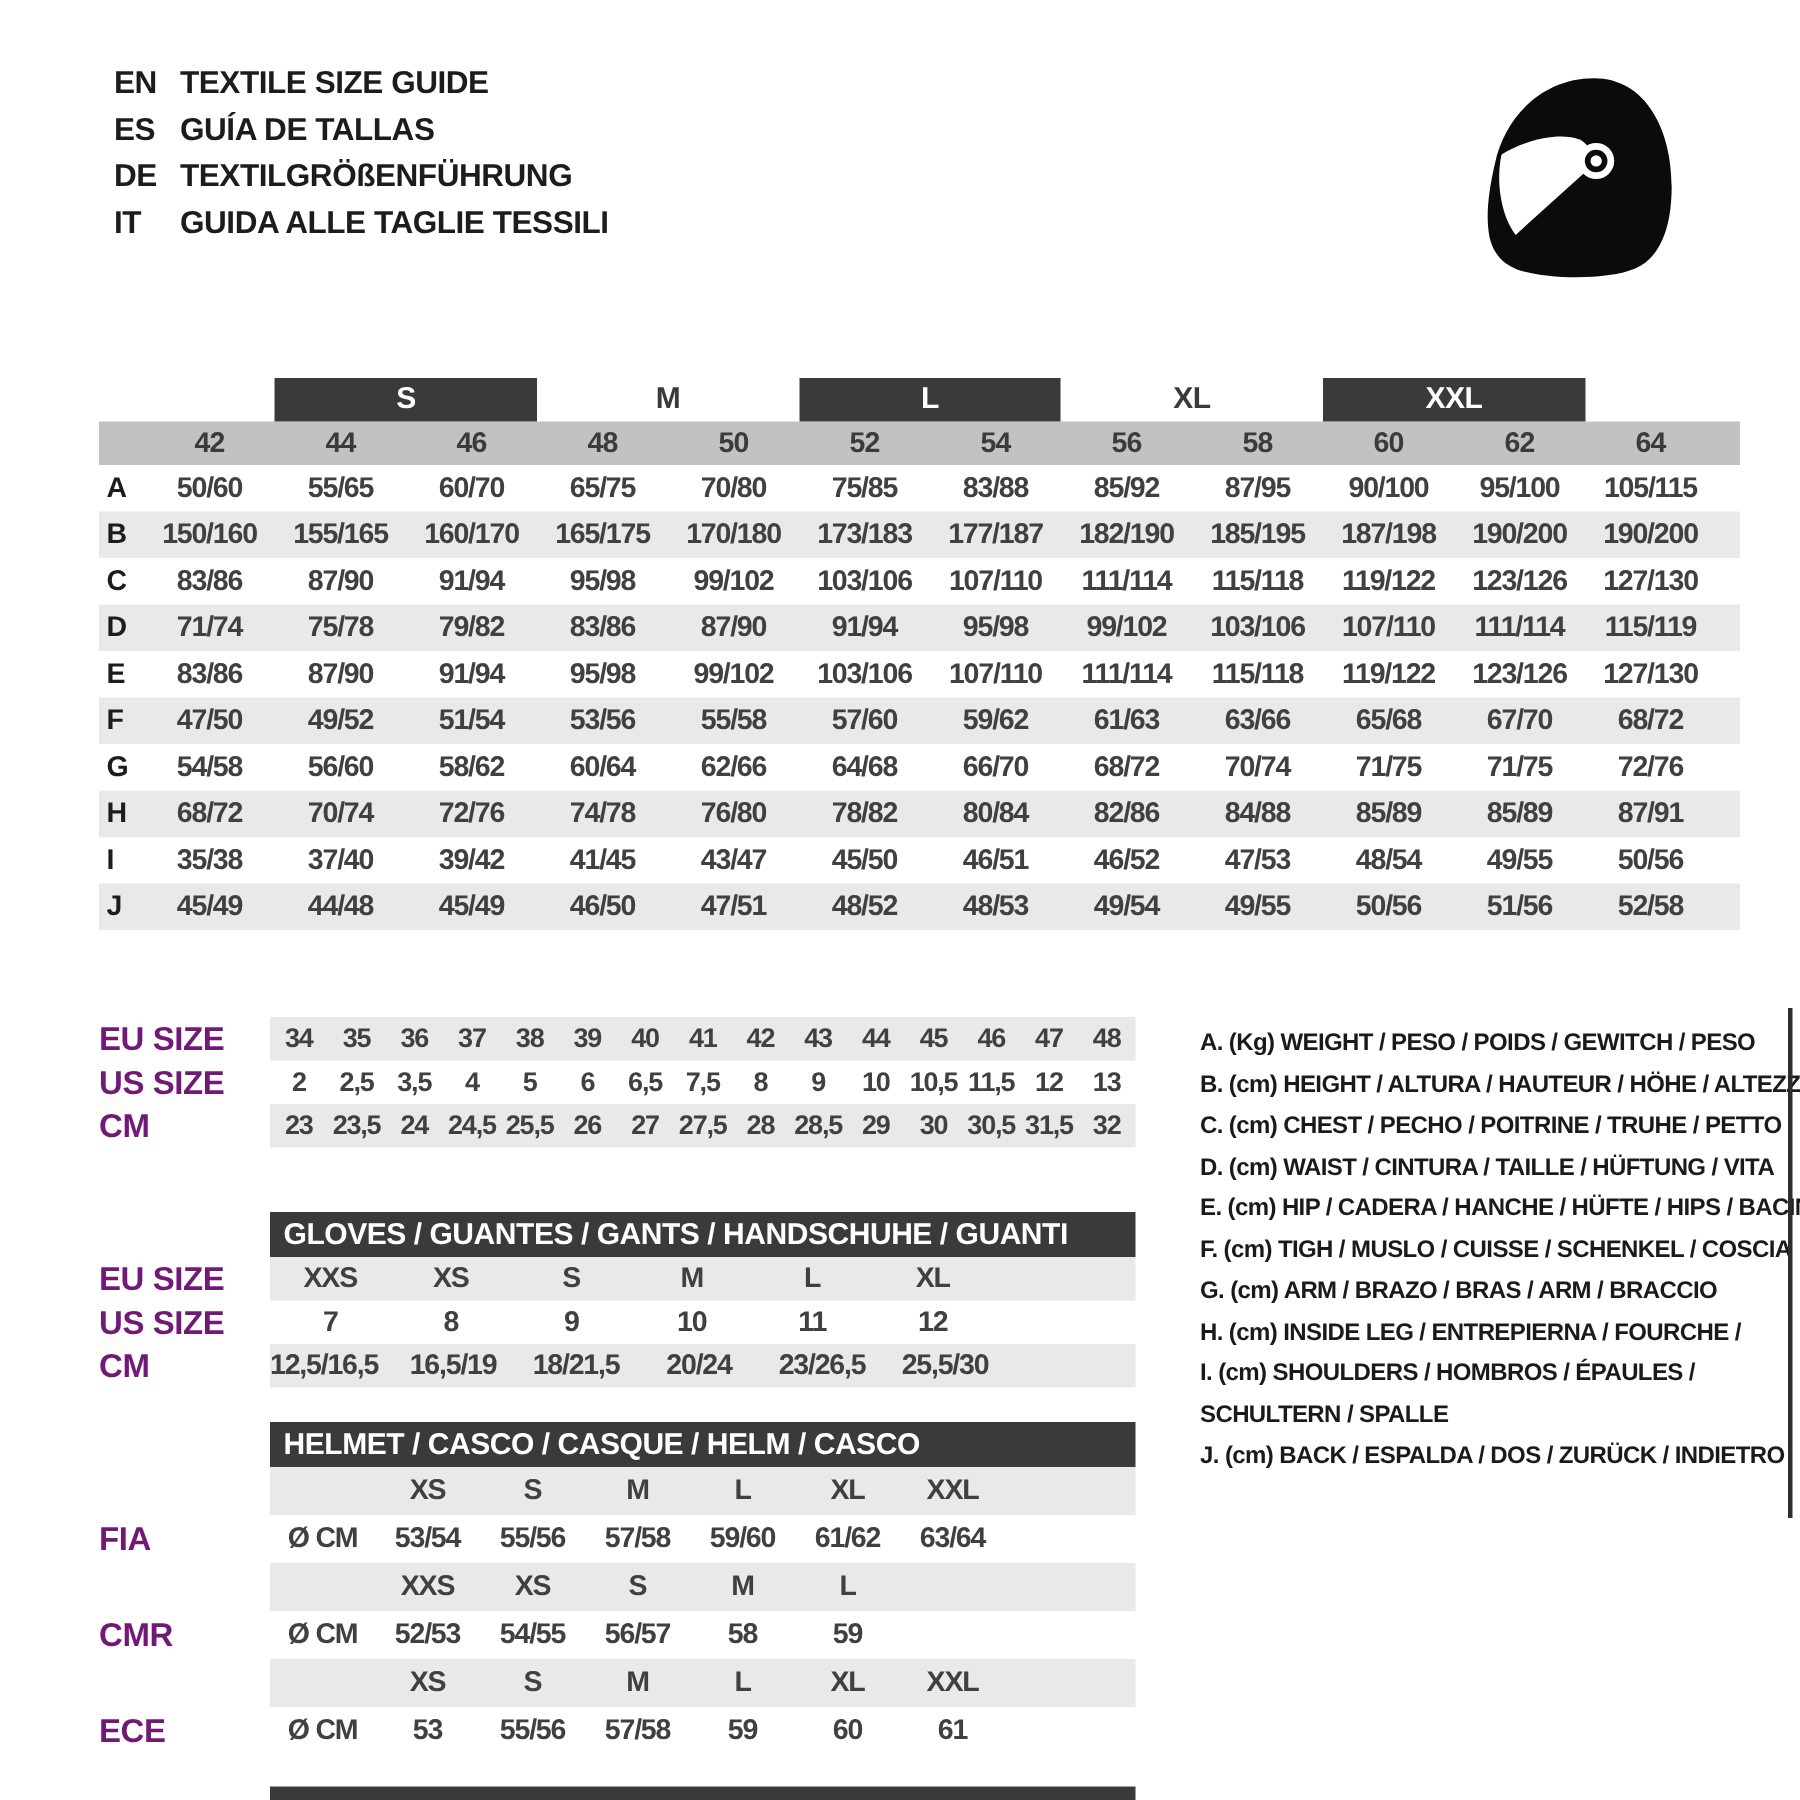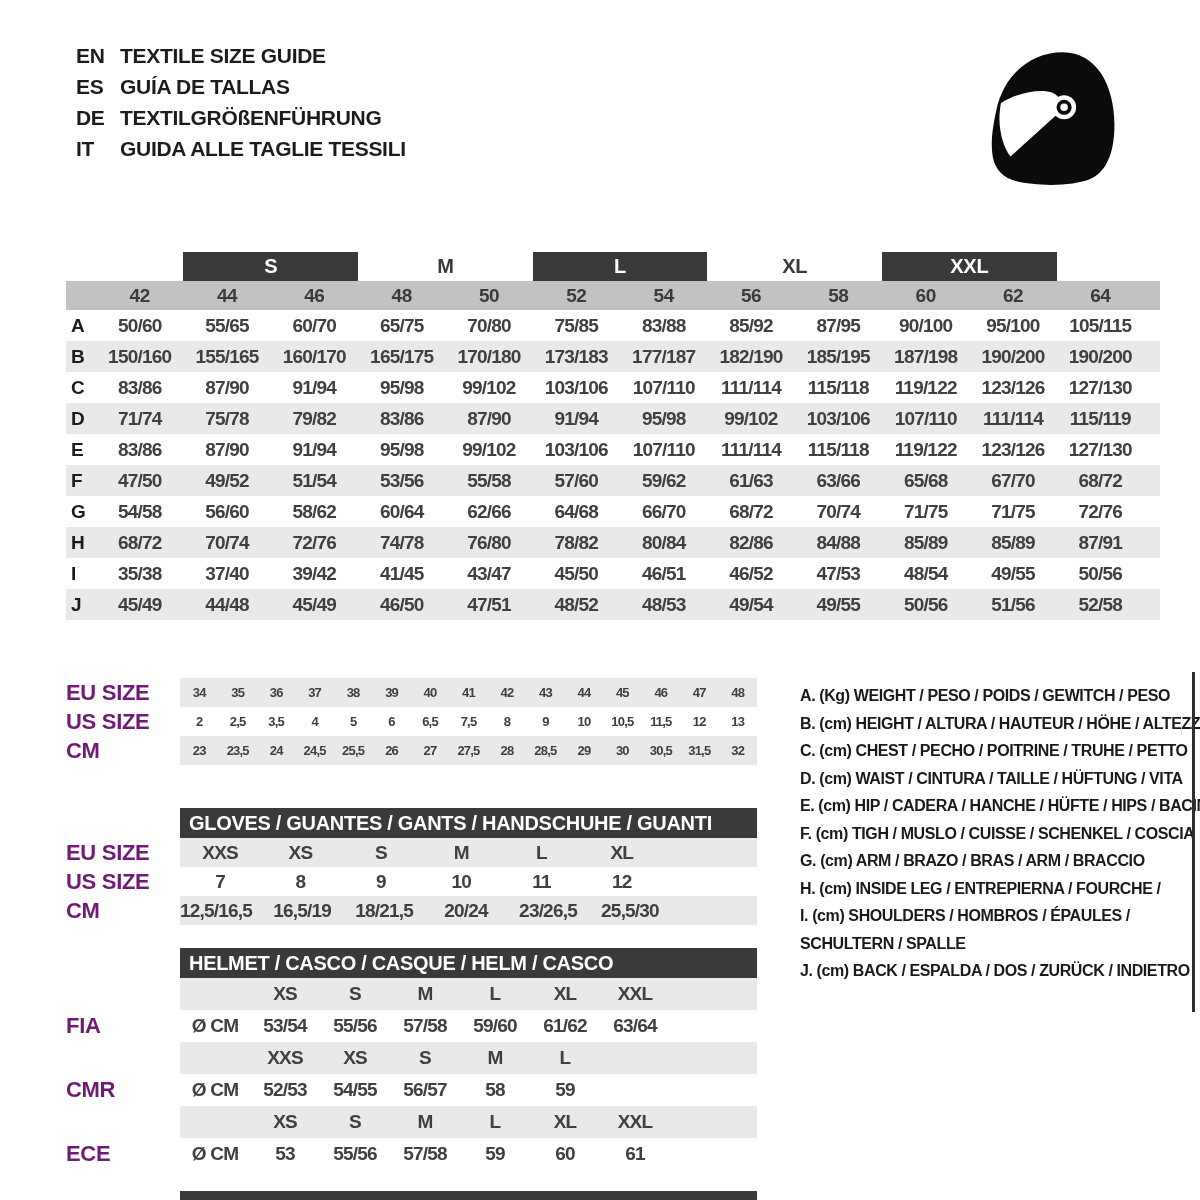--- a/index.html
+++ b/index.html
@@ -35,21 +35,21 @@
   .data-row { height:31px; align-items:center; font-size:19px; }
   .data-row.alt { background:#e9e9e9; }
   .row-letter { padding-left:5px; color:#1c1c1c; }
   .cell { text-align:center; color:#404040; letter-spacing:-0.8px; }
 
   
   .sub-table { left:66px; width:711px; }
   .sub-row { display:grid; grid-template-columns:114px 577px; }
   .sub-head { height:30px; background:#3a3a3a; color:#ffffff; display:flex; align-items:center; padding-left:9px; font-size:20px; letter-spacing:-0.3px; white-space:nowrap; }
   .sub-label { display:flex; align-items:center; font-size:22px; color:#701a75; letter-spacing:-0.3px; }
-  .strip-vals { display:grid; align-items:center; height:29px; text-align:center; font-size:13px; color:#404040; letter-spacing:-0.8px; }
+  .strip-vals { display:grid; align-items:center; height:29px; text-align:center; font-size:18px; color:#404040; letter-spacing:-0.8px; }
   .strip-vals.h32 { height:32px; }
   .shade { background:#e9e9e9; }
   .shoes-table { top:678px; }
   .gloves-table { top:808px; }
   .gloves-table .strip-vals { padding-right:95px; font-size:19px; }
   .helmet-table { top:948px; }
   .helmet-table .strip-vals { font-size:19px; }
 
   
   .legend { left:800px; top:682px; width:390px; }

